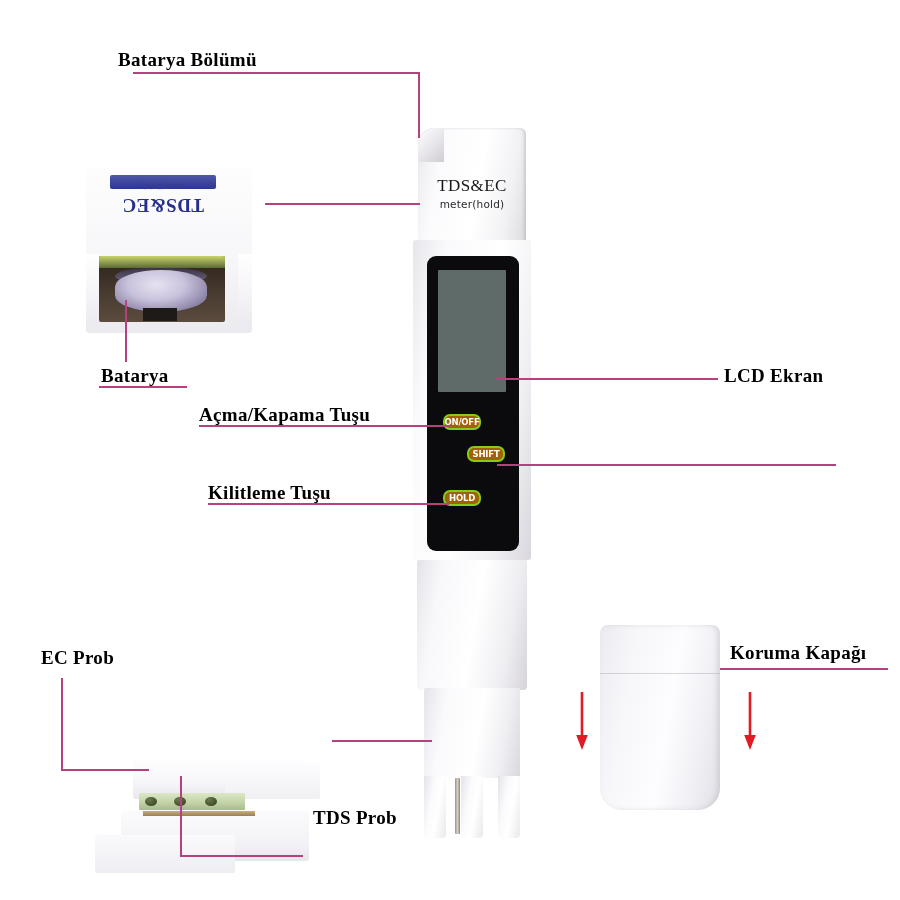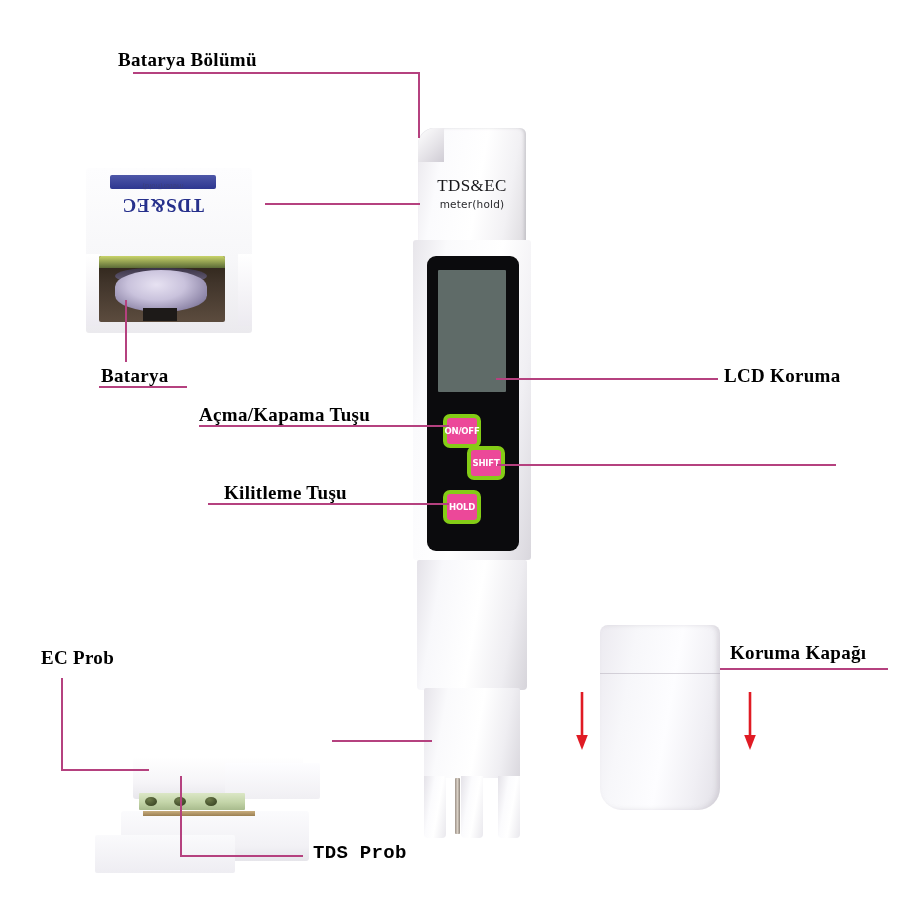--- a/index.html
+++ b/index.html
@@ -114,24 +114,24 @@
     left: 11px;
     top: 14px;
     width: 68px;
     height: 122px;
     background: #5f6b68;
     border-radius: 1px;
   }
   .btn {
     position: absolute;
     width: 38px;
-    height: 34px;
-    border: 4px solid #84cc16;
+    height: 16px;
+    border: 2px solid #84cc16;
     border-radius: 7px;
-    background: #ec4899;
+    background: #a16207;
     box-sizing: border-box;
     color: #ffffff;
     font-family: "DejaVu Sans", sans-serif;
     font-weight: bold;
     font-size: 8.5px;
     display: flex;
     align-items: center;
     justify-content: center;
     letter-spacing: -0.2px;
   }
@@ -459,24 +459,24 @@
 
   <div class="lead-v" style="left:180px; top:776px; height:80px;"></div>
   <div class="lead-h" style="left:180px; top:855px; width:123px;"></div>
 
   <div class="label" style="left:118px; top:50px;">Batarya Bölümü</div>
 
   <div class="label" style="left:101px; top:366px;">Batarya</div>
 
   <div class="label" style="left:199px; top:405px;">Açma/Kapama Tuşu</div>
 
-  <div class="label" style="left:224px; top:483px;">Kilitleme Tuşu</div>
-
-  <div class="label" style="left:724px; top:366px;">LCD Koruma</div>
+  <div class="label" style="left:208px; top:483px;">Kilitleme Tuşu</div>
+
+  <div class="label" style="left:724px; top:366px;">LCD Ekran</div>
 
 
   <div class="label" style="left:41px; top:648px;">EC Prob</div>
 
-  <div class="label" style="left:313px; top:844px;font-family:Liberation Mono, monospace;">TDS Prob</div>
+  <div class="label" style="left:313px; top:808px;">TDS Prob</div>
 
   <div class="label" style="left:730px; top:643px;">Koruma Kapağı</div>
 
 </div>
 
 </body></html>

